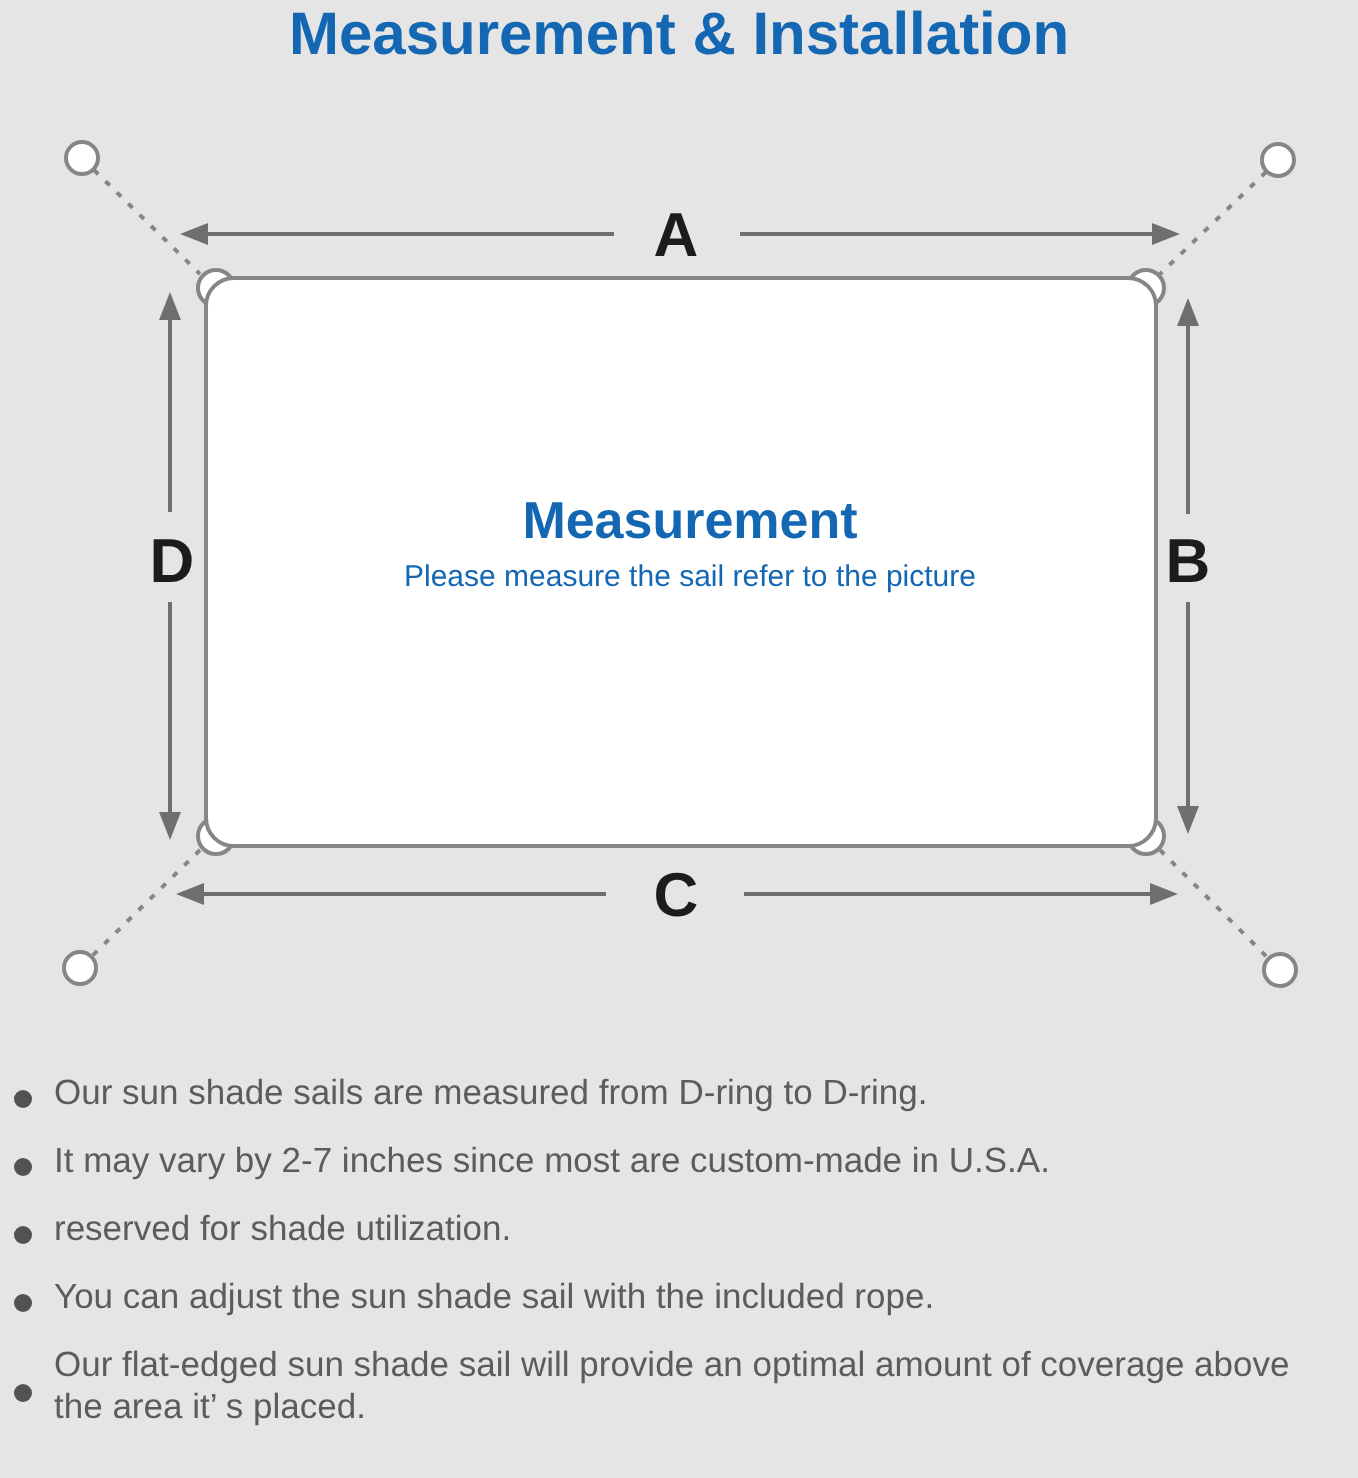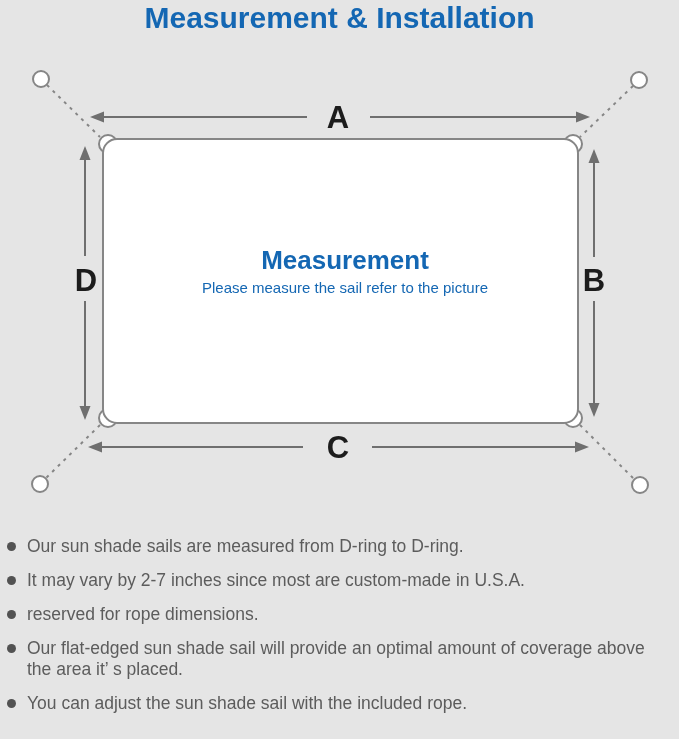--- a/index.html
+++ b/index.html
@@ -48,21 +48,21 @@
   svg .center-sub{
     font-family:"Liberation Sans",sans-serif;
     font-size:15px;fill:var(--accent_blue);
     text-anchor:middle;
   }
   .notes{
     position:absolute;top:536px;left:7px;right:2px;
     list-style:none;
   }
   .notes li{
-    display:flex;align-items:flex-start;
+    display:flex;align-items:center;
     margin-bottom:13px;
     color:var(--text_gray);
     font-size:17.5px;line-height:21px;
   }
   .bullet-dot{
     flex:0 0 auto;
     width:9px;height:9px;border-radius:50%;
     background:#525252;
     margin:6px 11px 0 0;
   }
@@ -143,31 +143,31 @@
     </li>
     <li>
       <span class="bullet-dot"></span>
       <span class="note-lines">
         <span class="note-line">It may vary by 2-7 inches since most are custom-made in U.S.A.</span>
       </span>
     </li>
     <li>
       <span class="bullet-dot"></span>
       <span class="note-lines">
-        <span class="note-line">reserved for rope dimensions.</span>
+        <span class="note-line">reserved for shade utilization.</span>
+      </span>
+    </li>
+    <li>
+      <span class="bullet-dot"></span>
+      <span class="note-lines">
+        <span class="note-line">You can adjust the sun shade sail with the included rope.</span>
       </span>
     </li>
     <li>
       <span class="bullet-dot"></span>
       <span class="note-lines">
         <span class="note-line">Our flat-edged sun shade sail will provide an optimal amount of coverage above</span>
         <span class="note-line">the area it’ s placed.</span>
       </span>
     </li>
-    <li>
-      <span class="bullet-dot"></span>
-      <span class="note-lines">
-        <span class="note-line">You can adjust the sun shade sail with the included rope.</span>
-      </span>
-    </li>
   </ul>
 
 </div>
 
 </body></html>

